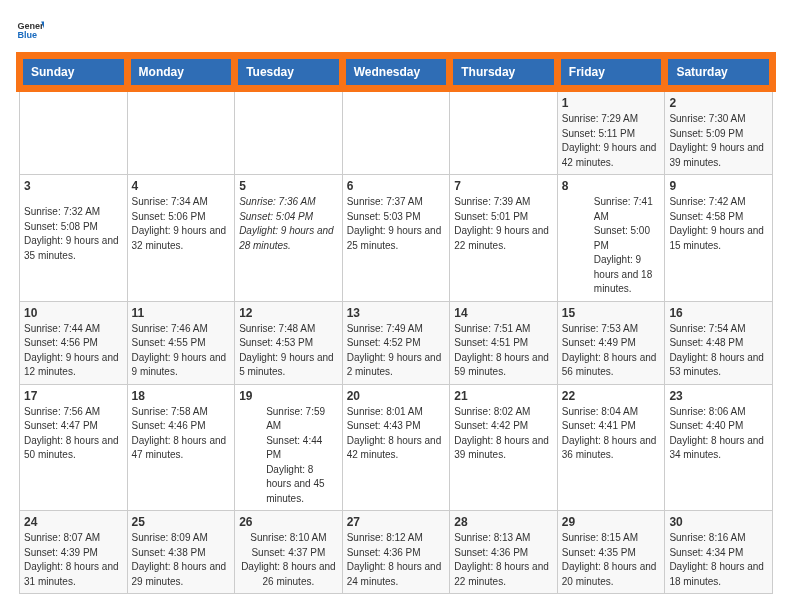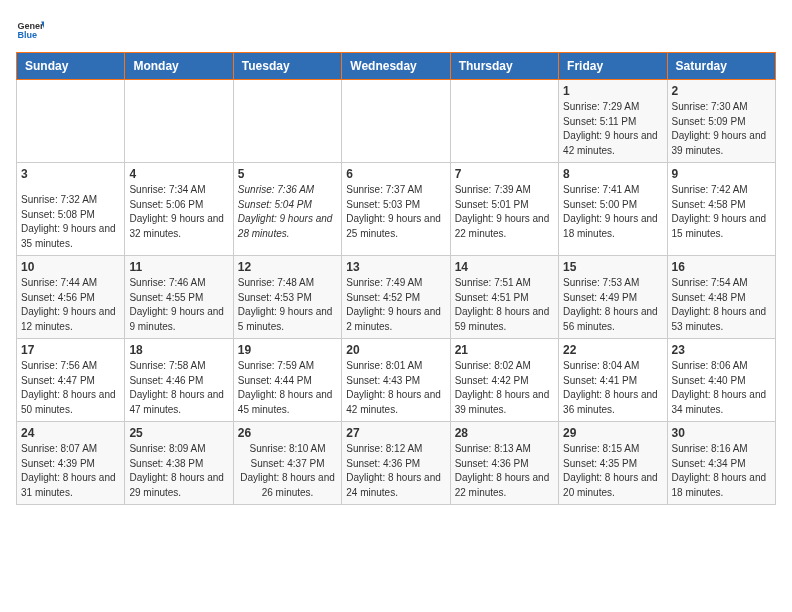--- a/index.html
+++ b/index.html
@@ -59,21 +59,21 @@
       border-collapse: collapse;
       table-layout: fixed;
     }
     thead tr th {
       background-color: #2f6db5;
       color: #fff;
       font-size: 12px;
       font-weight: bold;
       padding: 6px 8px;
       text-align: left;
-      border: 1px solid #f97316;
+      border: 7px solid #f97316;
     }
     tbody tr {
       height: 80px;
     }
     tbody tr td {
       border: 1px solid #ccc;
       vertical-align: top;
       padding: 4px 4px;
       font-size: 10.5px;
       color: #333;
@@ -177,21 +177,21 @@
 Daylight: 9 hours and 25 minutes.</div>
           </td>
           <td>
             <span class="day-number">7</span>
             <div class="day-info" style="white-space: pre-line;">Sunrise: 7:39 AM
 Sunset: 5:01 PM
 Daylight: 9 hours and 22 minutes.</div>
           </td>
           <td>
             <span class="day-number">8</span>
-            <div class="day-info" style="white-space: pre-line;">Sunrise: 7:41 AM
+            <div class="day-info" style="white-space: pre-line; margin-left: 32px;">Sunrise: 7:41 AM
 Sunset: 5:00 PM
 Daylight: 9 hours and 18 minutes.</div>
           </td>
           <td>
             <span class="day-number">9</span>
             <div class="day-info" style="white-space: pre-line;">Sunrise: 7:42 AM
 Sunset: 4:58 PM
 Daylight: 9 hours and 15 minutes.</div>
           </td>
         </tr>
@@ -247,21 +247,21 @@
 Daylight: 8 hours and 50 minutes.</div>
           </td>
           <td>
             <span class="day-number">18</span>
             <div class="day-info" style="white-space: pre-line;">Sunrise: 7:58 AM
 Sunset: 4:46 PM
 Daylight: 8 hours and 47 minutes.</div>
           </td>
           <td>
             <span class="day-number">19</span>
-            <div class="day-info" style="white-space: pre-line;">Sunrise: 7:59 AM
+            <div class="day-info" style="white-space: pre-line; margin-left: 27px;">Sunrise: 7:59 AM
 Sunset: 4:44 PM
 Daylight: 8 hours and 45 minutes.</div>
           </td>
           <td>
             <span class="day-number">20</span>
             <div class="day-info" style="white-space: pre-line;">Sunrise: 8:01 AM
 Sunset: 4:43 PM
 Daylight: 8 hours and 42 minutes.</div>
           </td>
           <td>

